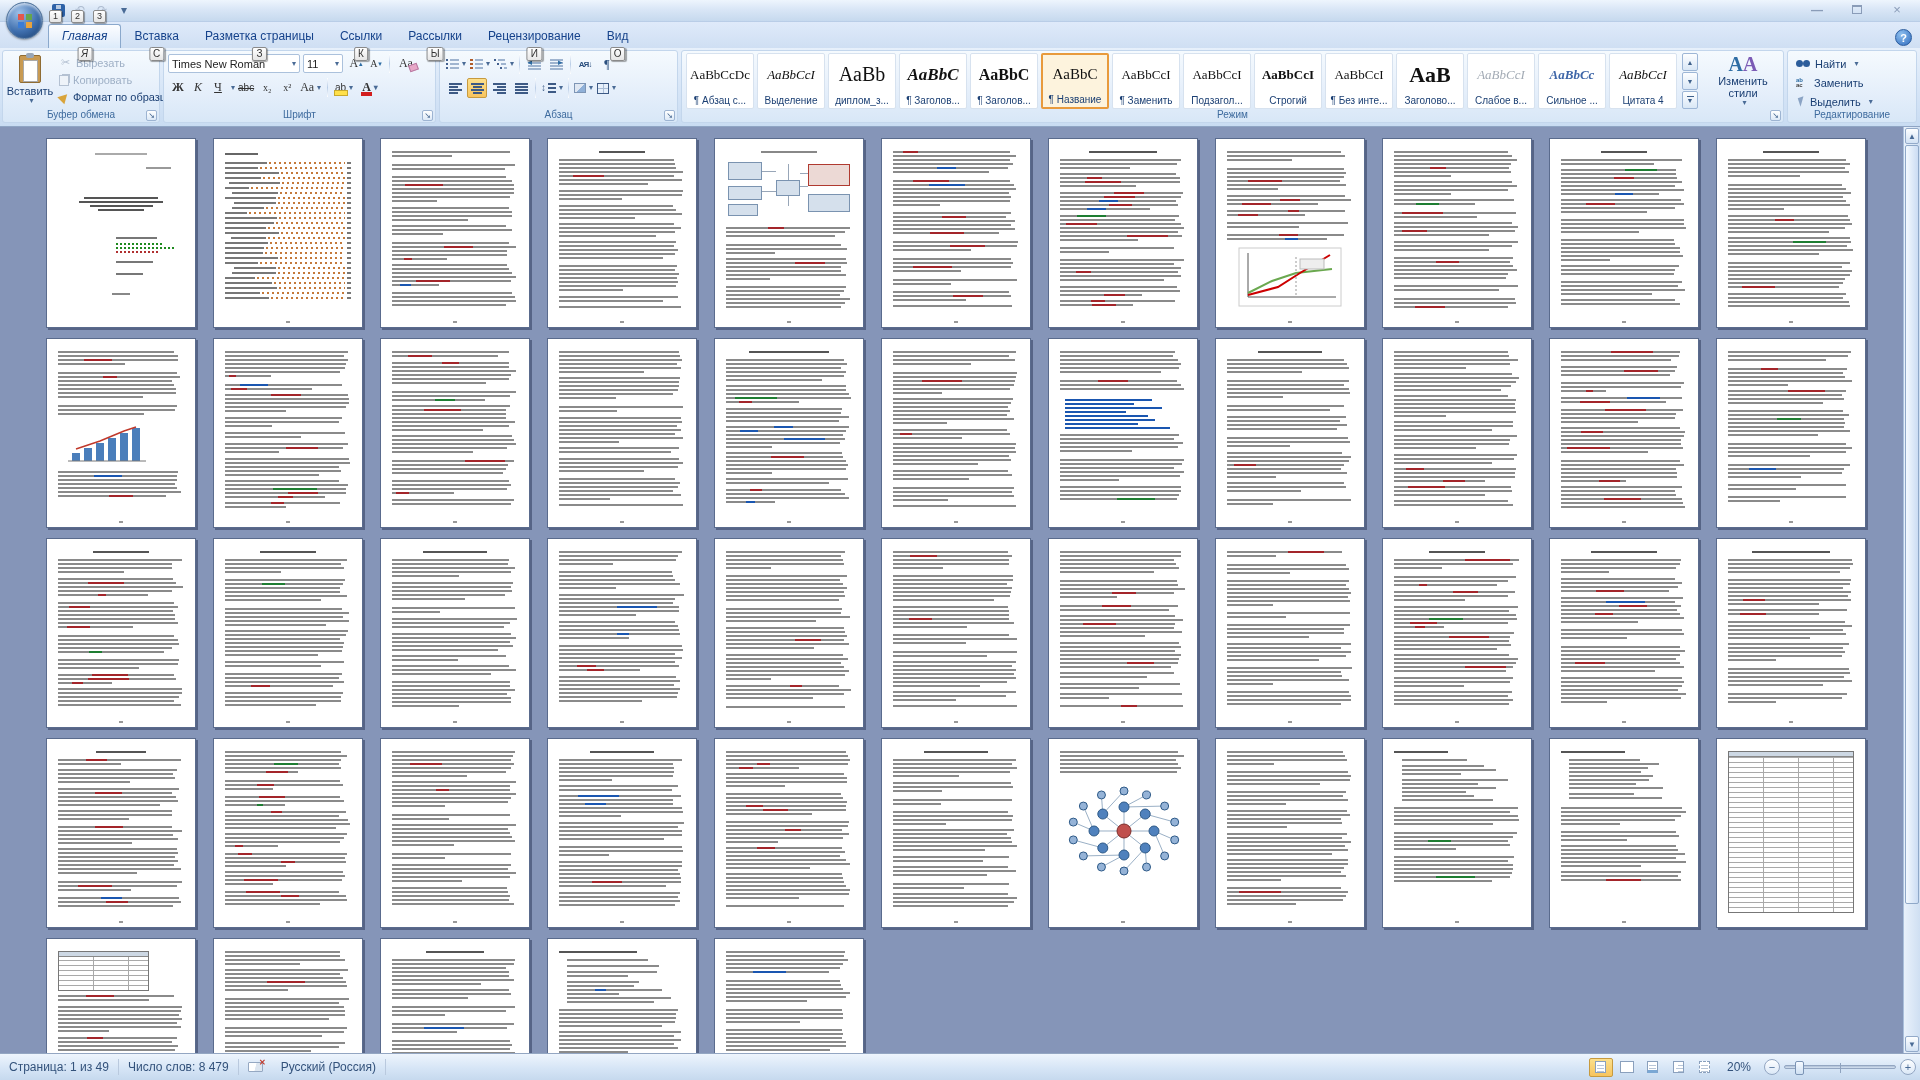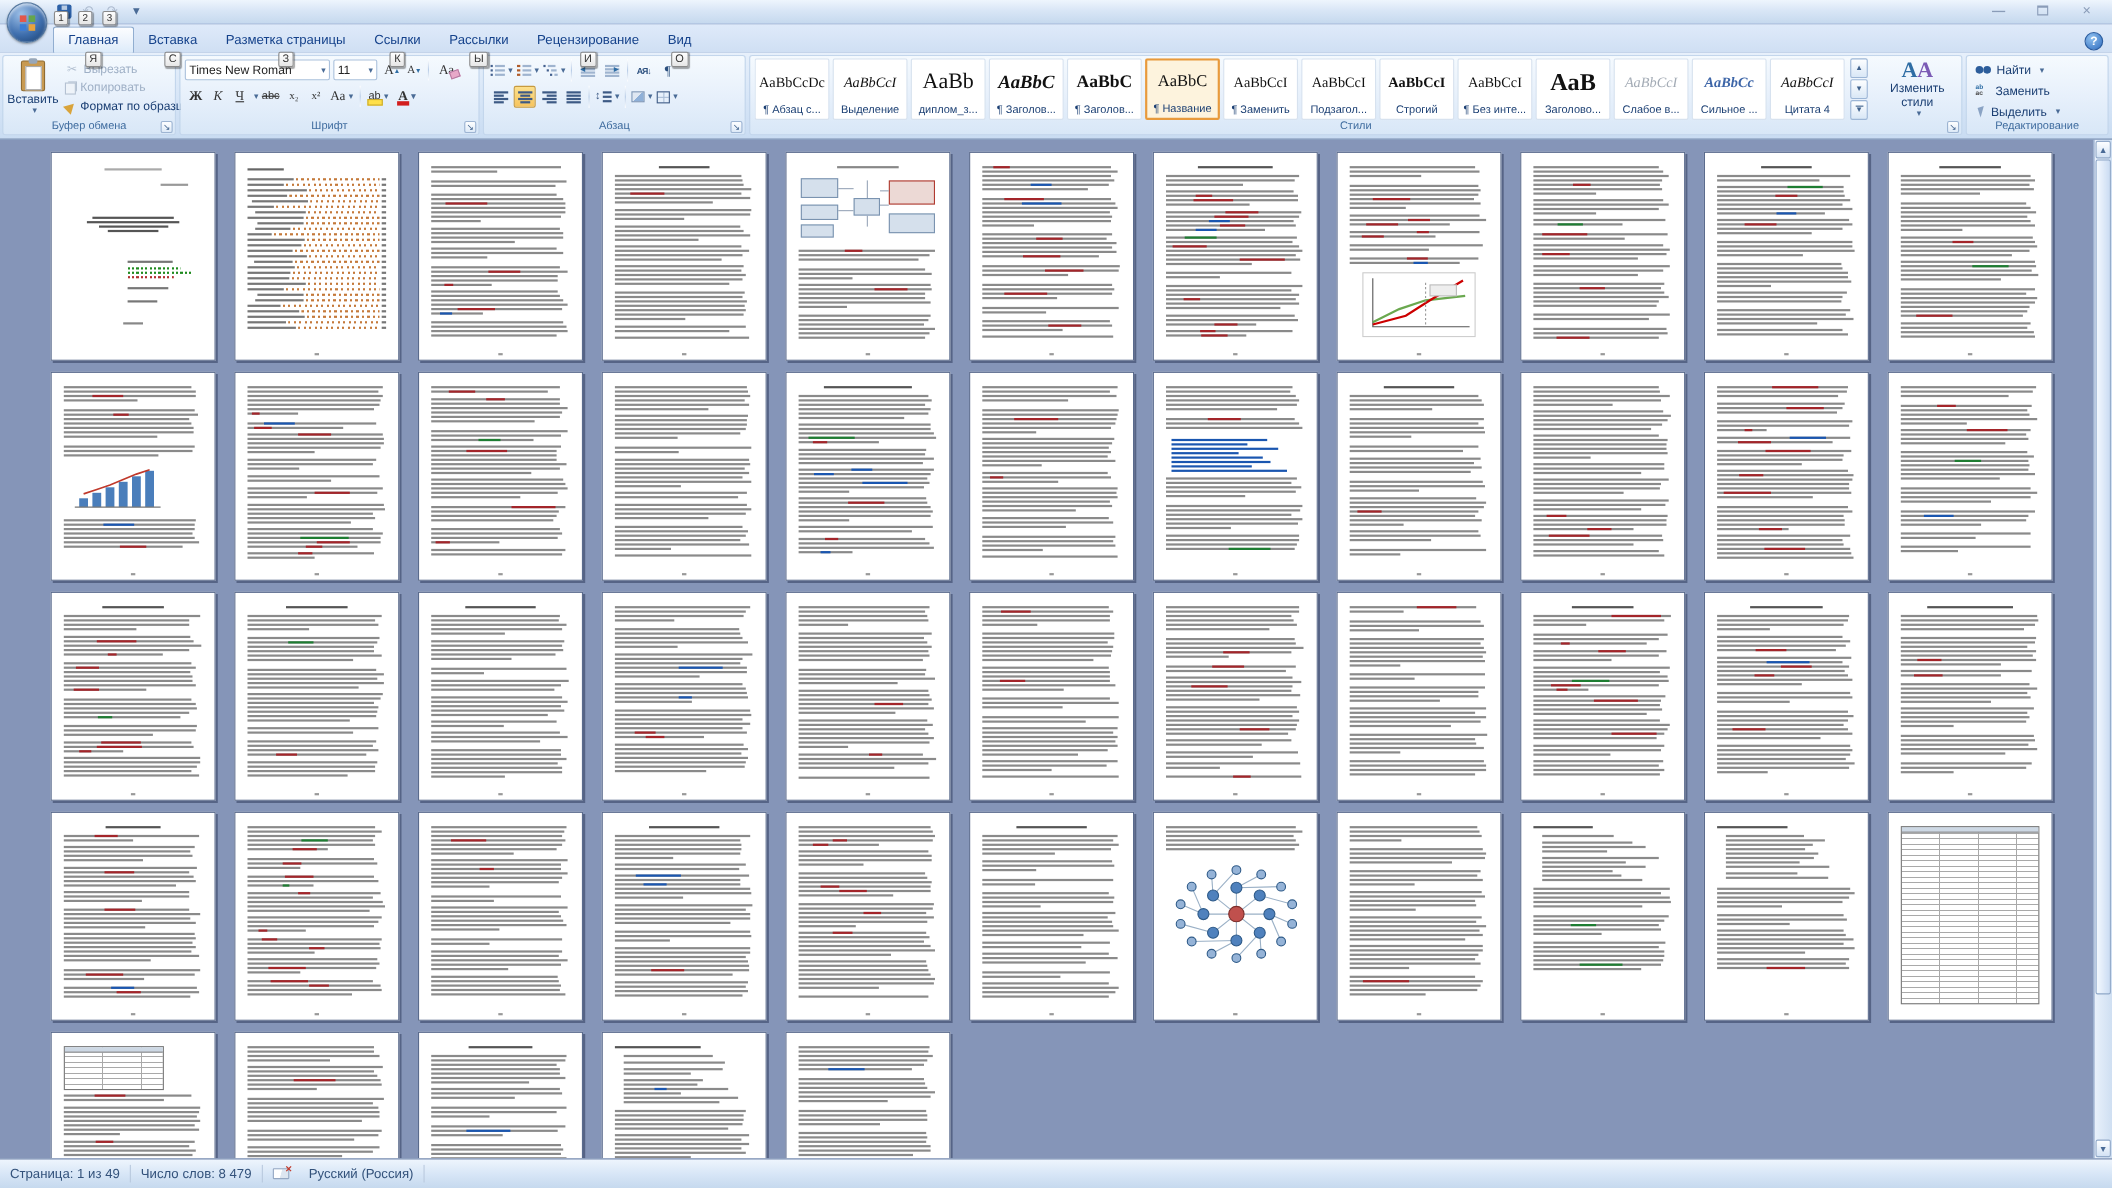--- a/index.html
+++ b/index.html
@@ -34,21 +34,21 @@
   .isave:before{content:"";position:absolute;left:3px;bottom:1px;width:7px;height:5px;background:#fff;}
   .isave:after{content:"";position:absolute;left:4px;top:1px;width:5px;height:4px;background:#b9cbe2;}
   .qk{position:absolute;left:1px;top:9px;background:linear-gradient(#fff,#e4e4e4);border:1px solid #8a8a8a;
     border-radius:2px;font-size:9px;color:#333;padding:0 3px;line-height:11px;box-shadow:1px 1px 1px rgba(0,0,0,.35);z-index:50;}
 
   
   .tabrow{position:absolute;left:0;top:22px;right:0;height:26px;
     background:linear-gradient(#dfeafa,#cfdff3);display:flex;align-items:flex-end;padding-left:48px;z-index:20;}
   .tab{position:relative;padding:4px 13px 5px;font-size:12px;color:#15428b;white-space:nowrap;}
   .tab.active{background:linear-gradient(#fcfdff,#eaf2fc 60%,#dcebfa);border:1px solid #8aa8cc;border-bottom:none;
-    border-radius:3px 3px 0 0;color:#15428b;}
+    border-radius:3px 3px 0 0;color:#15428b;font-style:italic;}
   .ktip{position:absolute;left:50%;transform:translateX(-50%);top:22px;background:linear-gradient(#fff,#e6e6e6);
     border:1px solid #8a8a8a;border-radius:2px;font-size:10px;color:#333;padding:0 3px;line-height:12px;
     box-shadow:1px 1px 1px rgba(0,0,0,.35);z-index:60;}
   .helpbtn{position:absolute;right:8px;top:7px;width:17px;height:17px;border-radius:50%;
     background:radial-gradient(circle at 35% 30%,#8fc0ef,#2f6cbf);border:1px solid #2b5c9e;color:#fff;
     font-size:11px;font-weight:bold;display:flex;align-items:center;justify-content:center;z-index:25;}
 
   
   .ribbon{position:absolute;left:0;top:48px;right:0;height:79px;
     background:linear-gradient(#e7f0fb,#d6e5f7 55%,#c9dcf2);border-bottom:1px solid #8fa5c4;z-index:10;}
@@ -459,21 +459,21 @@
     <div class="galscroll">
       <span class="gsb">▲</span>
       <span class="gsb">▼</span>
       <span class="gsb more">▼</span>
     </div>
     <div class="chstyles">
       <span class="iAA">AA</span>
       <span class="cslabel">Изменить стили</span>
       <span class="arr">▾</span>
     </div>
-    <div class="glabel">Стили</div>
+    <div class="glabel">Режим</div>
     <span class="launcher">↘</span>
   </div>
 
   <div class="grp" style="left:1787px;width:130px;">
     <div style="position:absolute;left:0;top:3px;right:0;">
       <div class="erow">
         <span class="ifind"></span>
         <span>Найти</span>
         <span class="arr">▾</span>
       </div>
@@ -3074,13 +3074,37 @@
     <span class="st-item">Страница: 1 из 49</span>
     <span class="st-sep"></span>
     <span class="st-item">Число слов: 8 479</span>
     <span class="st-sep"></span>
     <span class="st-item">
         <span class="ibook"></span>
       </span>
     <span class="st-item">Русский (Россия)</span>
     <span class="st-sep"></span>
   </div>
+  <div class="st-right">
+    <span class="vbtn active">
+        <span class="vic"></span>
+      </span>
+    <span class="vbtn">
+        <span class="vic v2"></span>
+      </span>
+    <span class="vbtn">
+        <span class="vic v3"></span>
+      </span>
+    <span class="vbtn">
+        <span class="vic v4"></span>
+      </span>
+    <span class="vbtn">
+        <span class="vic v5"></span>
+      </span>
+    <span class="st-item">20%</span>
+    <span class="zbtn">−</span>
+    <span class="ztrack">
+      <span class="ztick"></span>
+      <span class="zthumb"></span>
+    </span>
+    <span class="zbtn">+</span>
+  </div>
 </div>
 
 </body></html>

